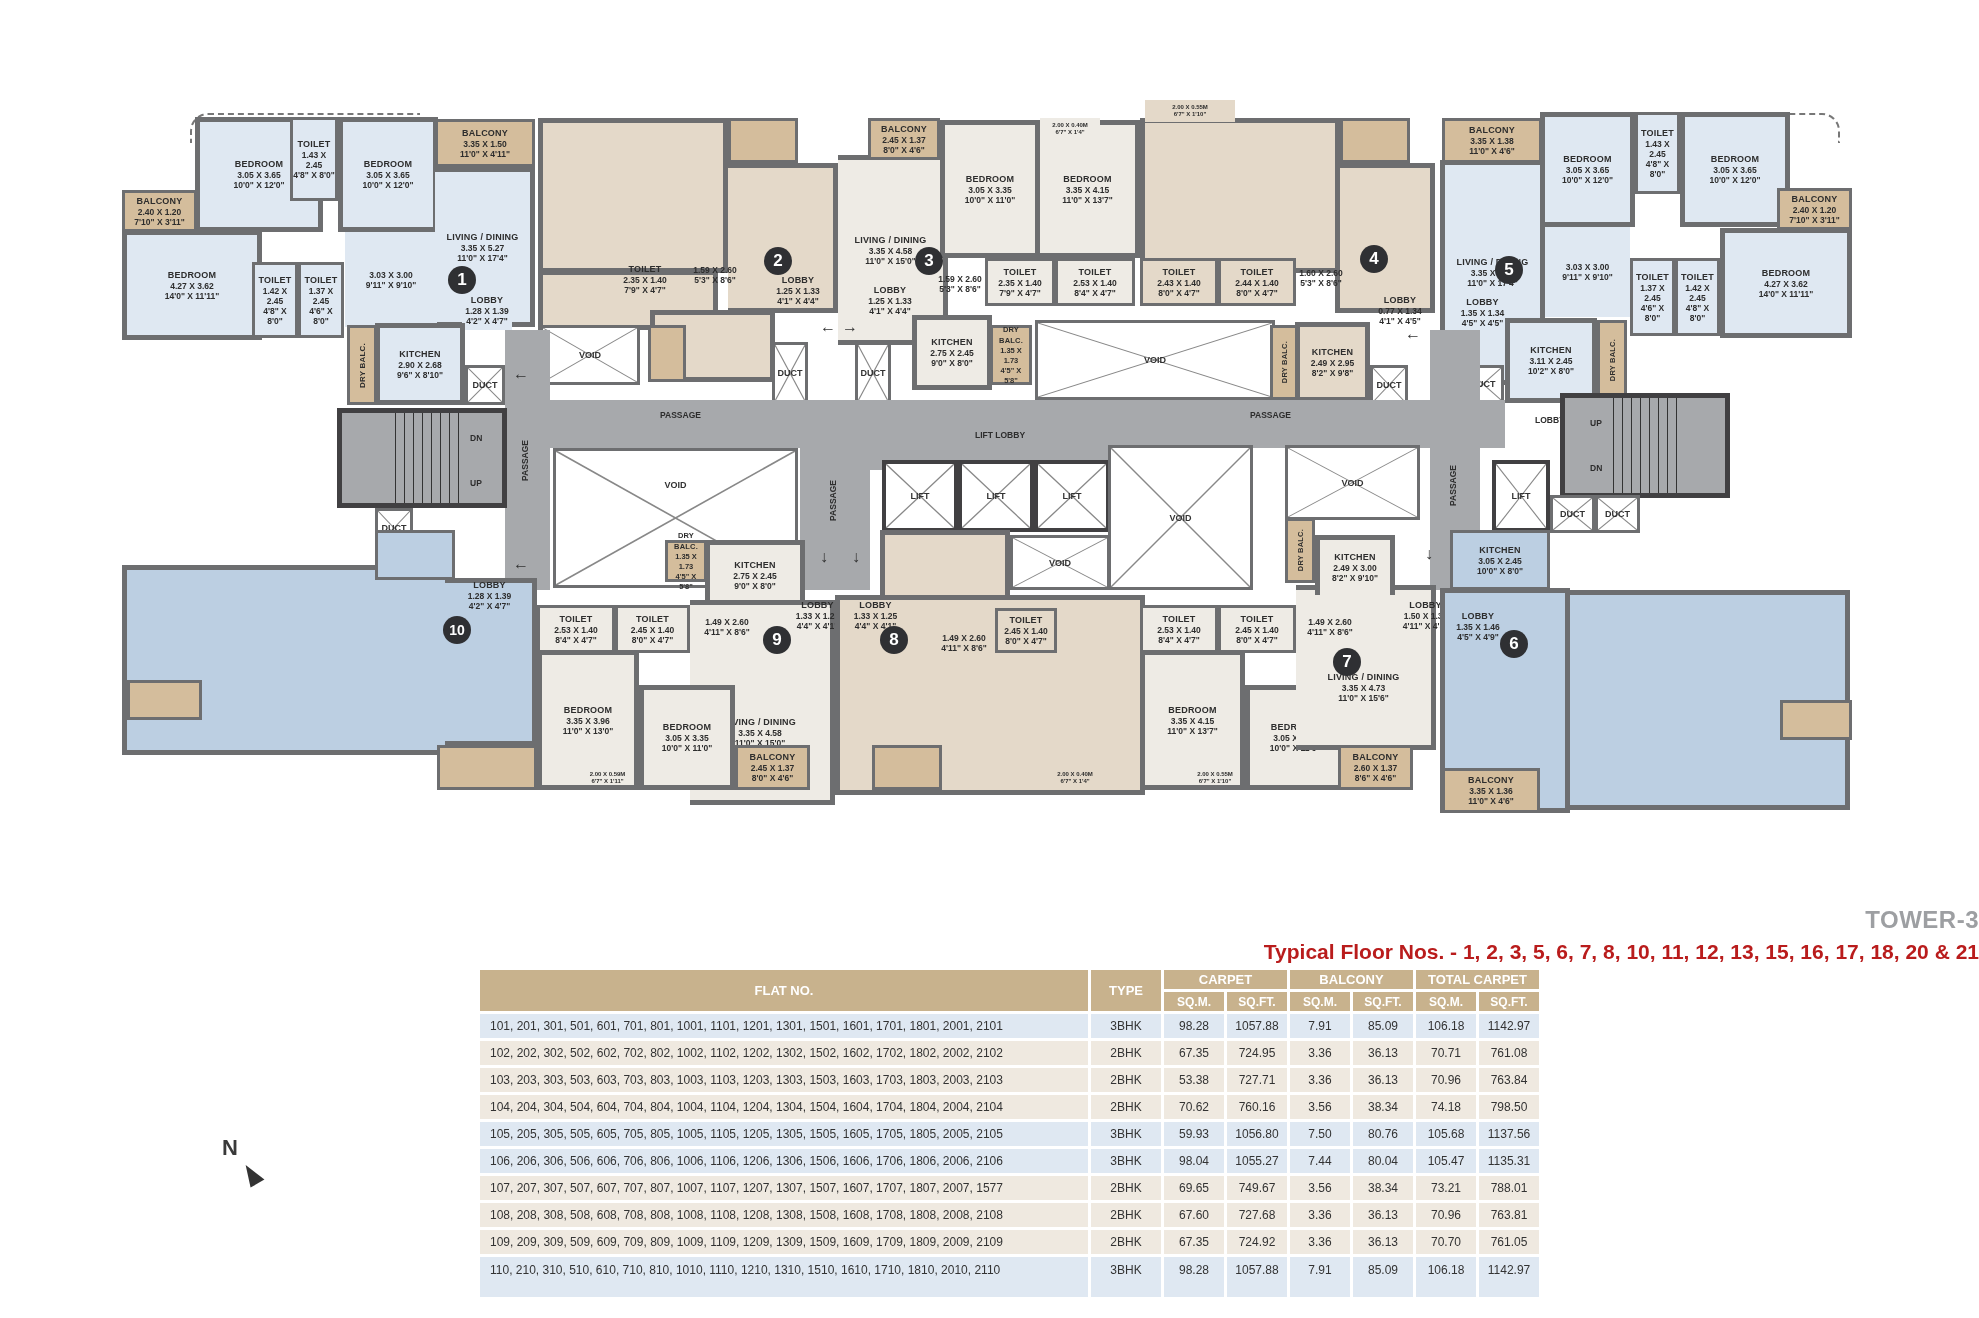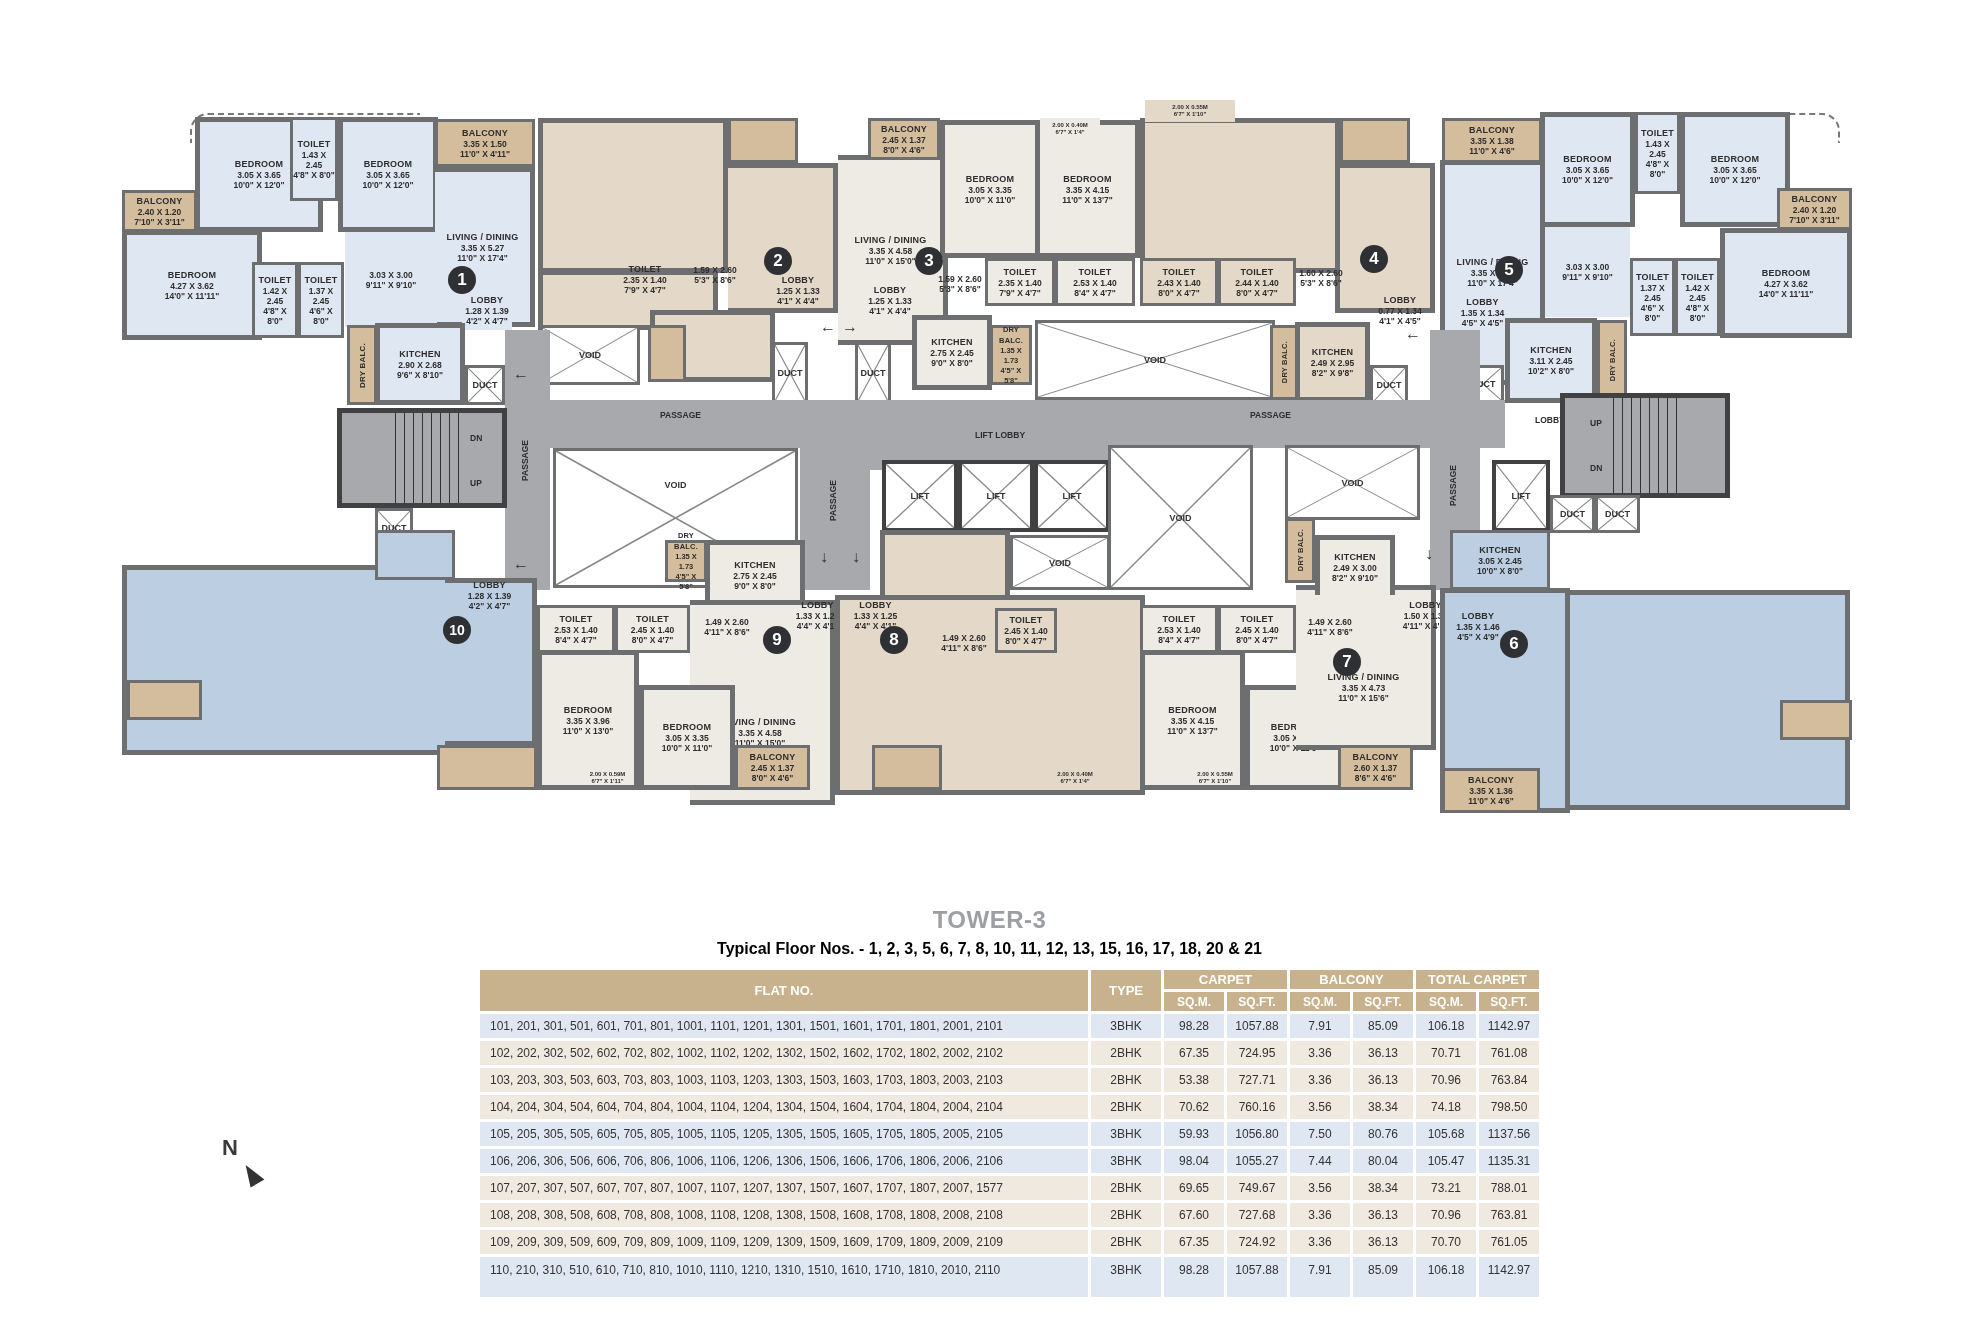--- a/index.html
+++ b/index.html
@@ -20,23 +20,23 @@
   .corelbl{position:absolute;font-size:8.5px;font-weight:bold;color:#2d2d2d;}
   .vert{writing-mode:vertical-rl;transform:rotate(180deg);}
   .num{position:absolute;width:28px;height:28px;border-radius:50%;background:#2f3033;color:#fff;font-weight:bold;font-size:17px;display:flex;align-items:center;justify-content:center;}
   .stairs{position:absolute;background:#a7a9ac;border:5px solid #414042;box-sizing:border-box;}
   .stairs .treads{position:absolute;top:0;bottom:0;background:repeating-linear-gradient(90deg,#a7a9ac 0 8px,#333 8px 9px);}
   .arrow{position:absolute;font-size:16px;color:#333;font-weight:bold;}
   .dash{position:absolute;border:2px dashed #777;box-sizing:border-box;}
   .north{position:absolute;left:222px;top:1135px;}
   .north .n{font-weight:bold;font-size:22px;color:#3a3a3a;}
   .north .tri{position:absolute;left:22px;top:28px;width:0;height:0;border-left:7px solid transparent;border-right:9px solid transparent;border-bottom:22px solid #333;transform:rotate(-30deg);}
-  .title{position:absolute;left:0;right:0;text-align:center;}
+  .title{position:absolute;left:0;right:0;text-align:right;}
   .t1{top:906px;font-size:24px;font-weight:bold;color:#9d9fa2;letter-spacing:.5px;}
-  .t2{top:940px;font-size:16px;font-weight:bold;color:#000000;}
+  .t2{top:940px;font-size:21px;font-weight:bold;color:#b91c1c;}
   table{position:absolute;left:477px;top:967px;border-collapse:separate;border-spacing:3px;font-family:"Liberation Sans",sans-serif;}
   th{background:#c8b28d;color:#fff;font-weight:bold;font-size:13px;padding:0 4px;height:19px;}
   td{font-size:12px;color:#333;height:24px;padding:0 8px;text-align:center;}
   td.flat{text-align:left;padding-left:10px;width:590px;}
   tr.b3 td{background:#dfe8f2;}
   tr.b2 td{background:#efe9e0;}
   .subh{font-size:12px;}
 </style>
 </head>
 <body>

